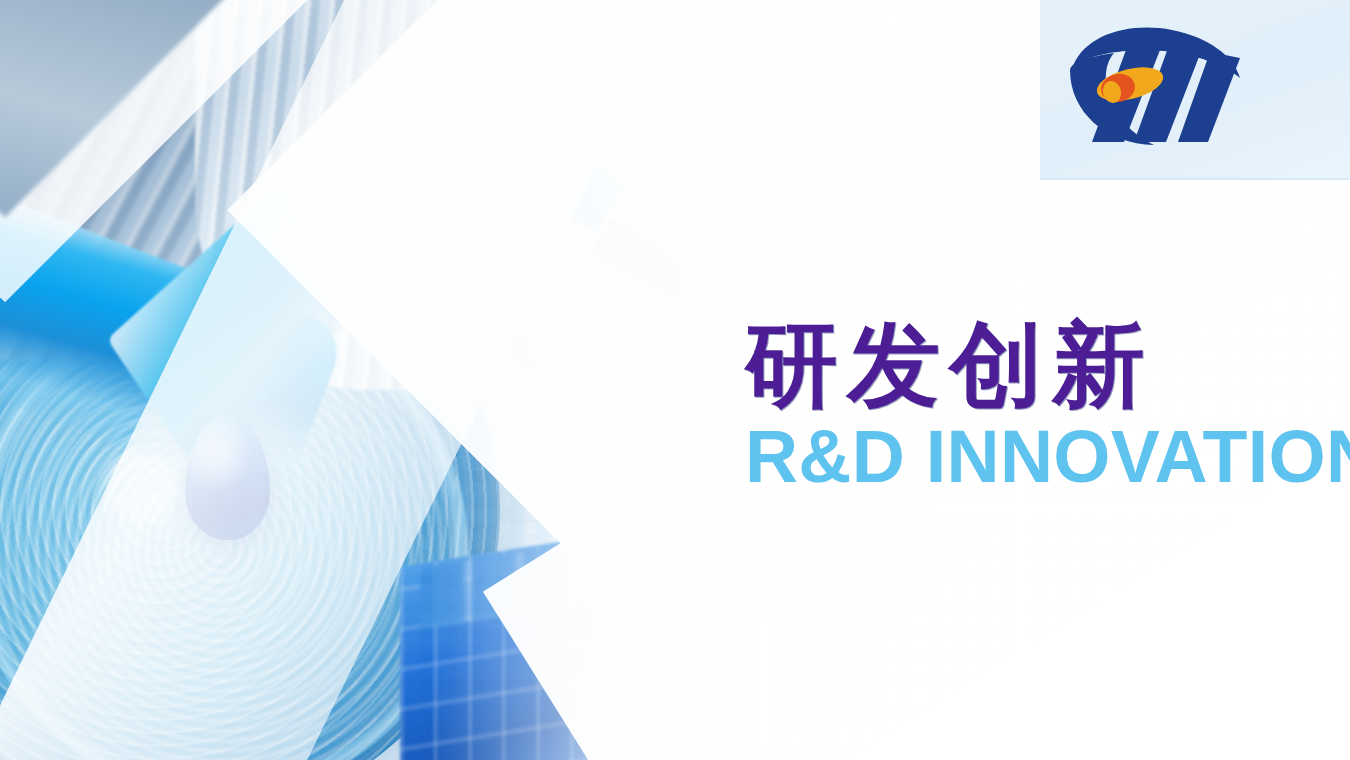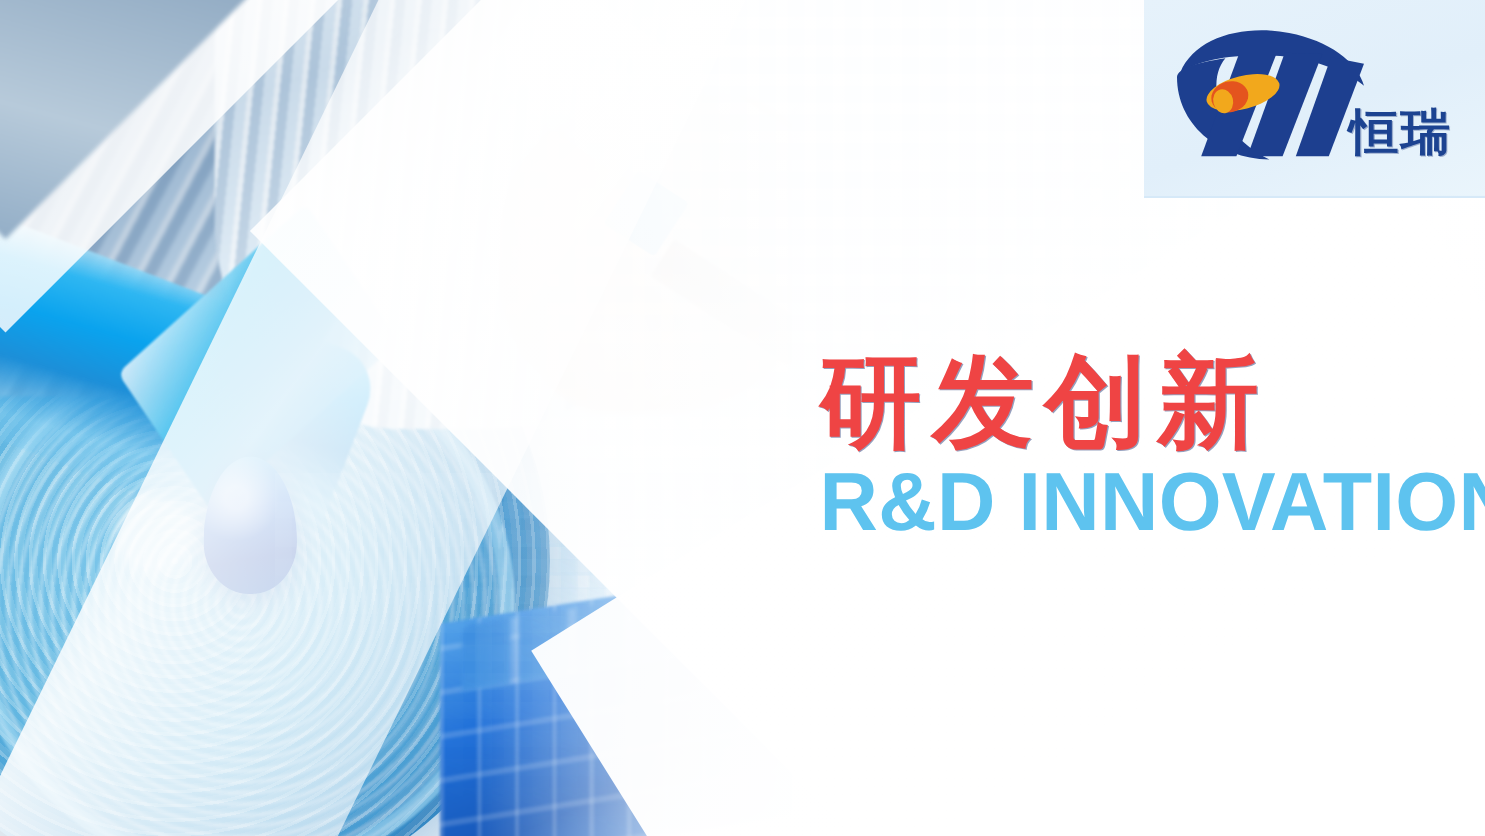--- a/index.html
+++ b/index.html
@@ -247,21 +247,21 @@
   .headline{
     position:absolute;left:745px;top:318px;width:600px;
     z-index:30;
   }
   .headline .cn{
     font-family:"DejaVu Sans","Liberation Sans",sans-serif;
     font-weight:700;
     font-size:93px;
     line-height:1.02;
     letter-spacing:.10em;
-    color:#ef4444;
+    color:#4c1d95;
     white-space:nowrap;
     text-shadow:1px 1px 0 rgba(20,45,110,.45);
   }
   .headline .en{
     margin-top:6px;
     font-family:"Liberation Sans","DejaVu Sans",sans-serif;
     font-weight:700;
     font-size:75px;
     line-height:1;
     letter-spacing:.004em;
@@ -350,18 +350,17 @@
                  C 158 40, 128 28, 96 25 C 58 22, 22 28, 5 40 Z" fill="#1d3f8f"></path>
         <path d="M2 44 C 2 86, 38 118, 86 119 C 60 106, 40 84, 38 56
                  C 37 44, 40 34, 46 27 C 20 31, 3 36, 2 44 Z" fill="#1d3f8f"></path>
         <path d="M58 24 L 92 24 L 56 116 L 24 116 Z" fill="#1d3f8f"></path>
         <path d="M100 22 L 134 23 L 98 116 L 66 116 Z" fill="#1d3f8f"></path>
         <path d="M142 26 L 172 32 L 140 116 L 110 116 Z" fill="#1d3f8f"></path>
         <ellipse cx="62" cy="58" rx="34" ry="15" transform="rotate(-14 62 58)" fill="#f2a81c"></ellipse>
         <ellipse cx="50" cy="62" rx="17" ry="14" transform="rotate(-14 50 62)" fill="#e4541e"></ellipse>
         <ellipse cx="44" cy="66" rx="9" ry="11" transform="rotate(-14 44 66)" fill="#f2a81c"></ellipse>
       </svg>
-      <div class="logo-cn">恒瑞</div>
     </div>
   </div>
   <div class="logo-underline"></div>
 
 </div>
 
 </body></html>

